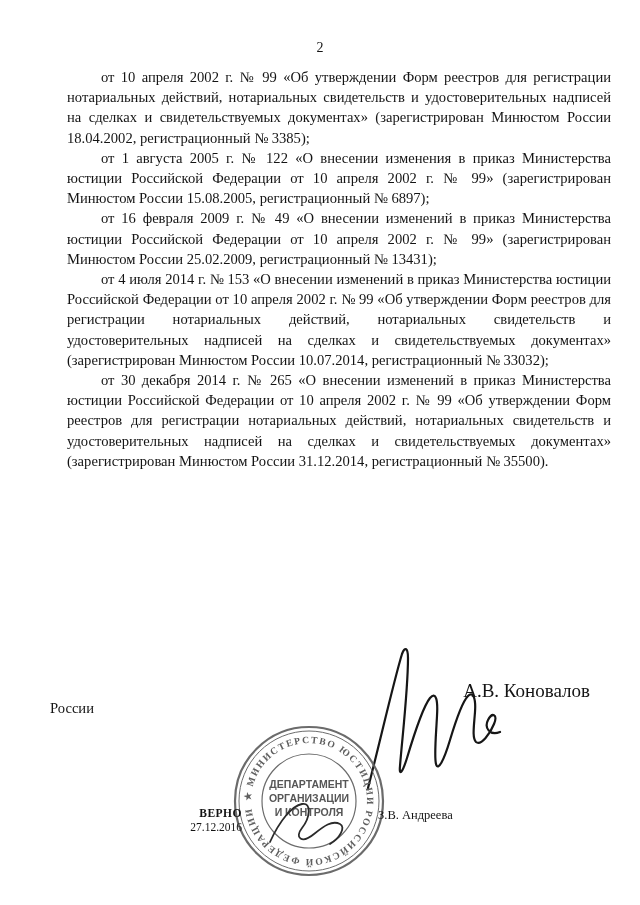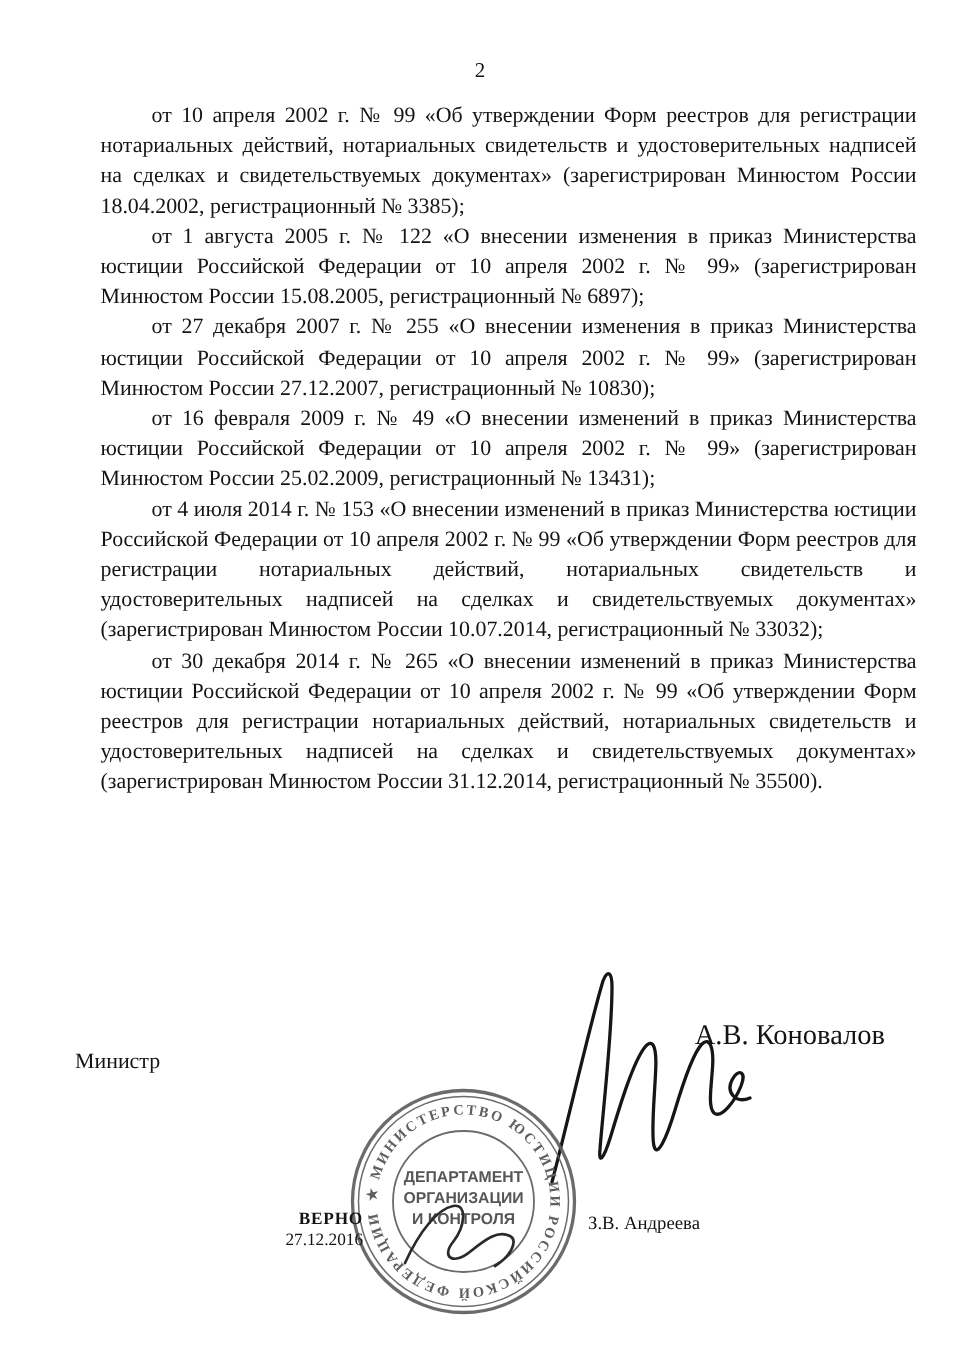--- a/index.html
+++ b/index.html
@@ -41,44 +41,43 @@
   }
   .stamp svg { display:block; }
 
   .verno-block {
     position:absolute; left:172px; top:806px; width:70px;
     text-align:right; font-size:11.5px; line-height:14px;
   }
   .verno-word { font-weight:bold; letter-spacing:0.5px; }
 
   .secretary-name {
-    position:absolute; left:378px; top:808px; font-size:12.5px;margin-left:14px;
+    position:absolute; left:378px; top:808px; font-size:12.5px;
   }
 
   .secretary-signature {
     position:absolute; left:262px; top:790px; width:90px; height:70px;
   }
 </style>
 </head>
 <body>
 
 <div class="page">
 
   <div class="page-number">2</div>
 
   <div class="content">
     <p>от 10 апреля 2002 г. № 99 «Об утверждении Форм реестров для регистрации нотариальных действий, нотариальных свидетельств и удостоверительных надписей на сделках и свидетельствуемых документах» (зарегистрирован Минюстом России 18.04.2002, регистрационный № 3385);</p>
     <p>от 1 августа 2005 г. № 122 «О внесении изменения в приказ Министерства юстиции Российской Федерации от 10 апреля 2002 г. № 99» (зарегистрирован Минюстом России 15.08.2005, регистрационный № 6897);</p>
-    <p>от 27 декабря 2007 г. № 255 «О внесении изменения в приказ Министерства юстиции Российской Федерации от 10 апреля 2002 г. № 99» (зарегистрирован Минюстом России 27.12.2007, регистрационный № 10830);</p>
     <p>от 16 февраля 2009 г. № 49 «О внесении изменений в приказ Министерства юстиции Российской Федерации от 10 апреля 2002 г. № 99» (зарегистрирован Минюстом России 25.02.2009, регистрационный № 13431);</p>
     <p>от 4 июля 2014 г. № 153 «О внесении изменений в приказ Министерства юстиции Российской Федерации от 10 апреля 2002 г. № 99 «Об утверждении Форм реестров для регистрации нотариальных действий, нотариальных свидетельств и удостоверительных надписей на сделках и свидетельствуемых документах» (зарегистрирован Минюстом России 10.07.2014, регистрационный № 33032);</p>
     <p>от 30 декабря 2014 г. № 265 «О внесении изменений в приказ Министерства юстиции Российской Федерации от 10 апреля 2002 г. № 99 «Об утверждении Форм реестров для регистрации нотариальных действий, нотариальных свидетельств и удостоверительных надписей на сделках и свидетельствуемых документах» (зарегистрирован Минюстом России 31.12.2014, регистрационный № 35500).</p>
   </div>
 
-  <div class="minister-title">Министр</div>
+  <div class="minister-title">России</div>
 
   <div class="minister-name">А.В. Коновалов</div>
 
   <div class="minister-signature">
     <svg width="170" height="155" viewBox="0 0 170 155">
       <path d="M 18,148 C 28,110 44,40 52,14 C 55,6 58,8 58,18 C 58,50 52,100 50,126
                C 49,136 52,134 57,118 C 63,98 72,68 80,58 C 86,51 88,60 87,76
                C 86,96 84,116 86,124 C 88,132 94,120 100,100 C 106,80 112,62 118,56
                C 123,51 126,58 125,72 C 124,86 122,98 126,102 C 131,106 140,94 144,84
                C 148,74 142,72 138,80 C 134,88 140,96 150,92" fill="none" stroke="#161616" stroke-width="2.2" stroke-linecap="round" stroke-linejoin="round"></path>

